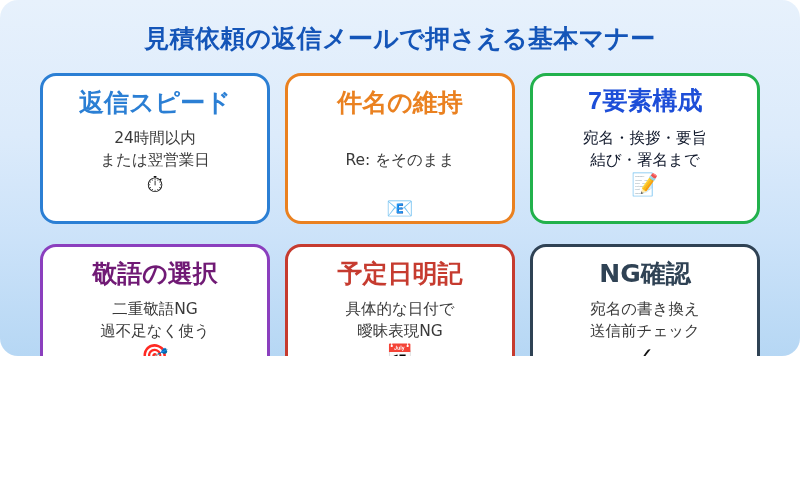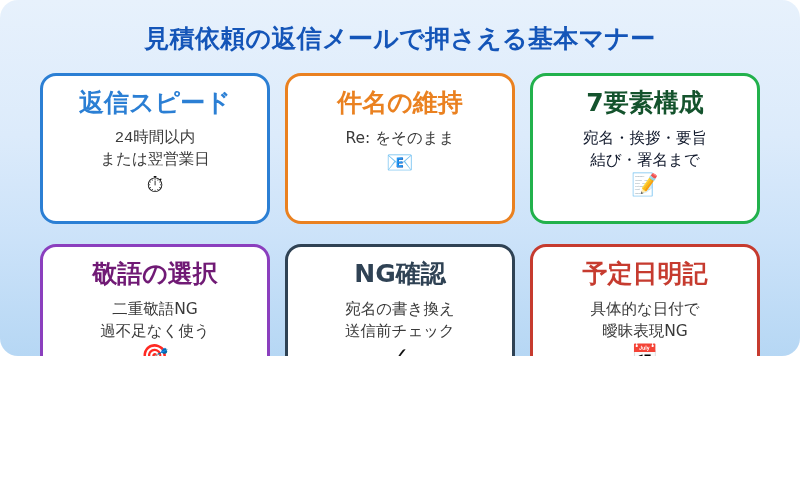--- a/index.html
+++ b/index.html
@@ -89,65 +89,65 @@
 <body>
 
 <div id="infographic" style="background: linear-gradient(rgb(231, 241, 252) 0%, rgb(220, 235, 251) 38%, rgb(203, 226, 249) 68%, rgb(182, 215, 244) 100%);">
 
   <div id="page-title" style="color: rgb(20, 85, 184);">見積依頼の返信メールで押さえる基本マナー</div>
 
   <div id="card-grid">
 
     <div class="card" style="border-color: rgb(43, 127, 212);">
       <div class="card-title" style="color: rgb(43, 127, 212);">返信スピード</div>
-      <div class="card-body" style="color: rgb(58, 58, 58); font-family: Liberation Mono, monospace;">
+      <div class="card-body" style="color: rgb(58, 58, 58);">
         <div>24時間以内</div>
         <div>または翌営業日</div>
       </div>
       <div class="card-icon">⏱</div>
     </div>
 
-    <div class="card" style="border-color: rgb(234, 129, 32);">
+    <div class="card" style="border-color: rgb(234, 129, 32); justify-content: space-between;">
       <div class="card-title" style="color: rgb(234, 129, 32);">件名の維持</div>
       <div class="card-body" style="color: rgb(58, 58, 58);">
         <div>Re: をそのまま</div>
       </div>
       <div class="card-icon">📧</div>
     </div>
 
     <div class="card" style="border-color: rgb(34, 177, 76);">
-      <div class="card-title" style="color: #14532d;">7要素構成</div>
+      <div class="card-title" style="color: #1d4ed8; font-family: Liberation Mono, monospace;">7要素構成</div>
       <div class="card-body" style="color: #0f172a;">
         <div>宛名・挨拶・要旨</div>
         <div>結び・署名まで</div>
       </div>
       <div class="card-icon">📝</div>
     </div>
 
     <div class="card" style="border-color: rgb(139, 63, 190);">
       <div class="card-title" style="color: #701a75;">敬語の選択</div>
       <div class="card-body" style="color: rgb(58, 58, 58);">
         <div>二重敬語NG</div>
         <div>過不足なく使う</div>
       </div>
       <div class="card-icon">🎯</div>
     </div>
 
+    <div class="card" style="border-color: rgb(198, 59, 47);">
+      <div class="card-title" style="color: rgb(198, 59, 47);">予定日明記</div>
+      <div class="card-body" style="color: rgb(58, 58, 58);">
+        <div>具体的な日付で</div>
+        <div>曖昧表現NG</div>
+      </div>
+      <div class="card-icon">📅</div>
+    </div>
+
     <div class="card" style="border-color: rgb(47, 66, 84);">
       <div class="card-title" style="color: rgb(47, 66, 84);">NG確認</div>
       <div class="card-body" style="color: rgb(58, 58, 58);">
         <div>宛名の書き換え</div>
         <div>送信前チェック</div>
       </div>
       <div class="card-icon">✓</div>
     </div>
 
-    <div class="card" style="border-color: rgb(198, 59, 47);">
-      <div class="card-title" style="color: rgb(198, 59, 47);">予定日明記</div>
-      <div class="card-body" style="color: rgb(58, 58, 58);">
-        <div>具体的な日付で</div>
-        <div>曖昧表現NG</div>
-      </div>
-      <div class="card-icon">📅</div>
-    </div>
-
   </div>
 </div>
 
 </body></html>

